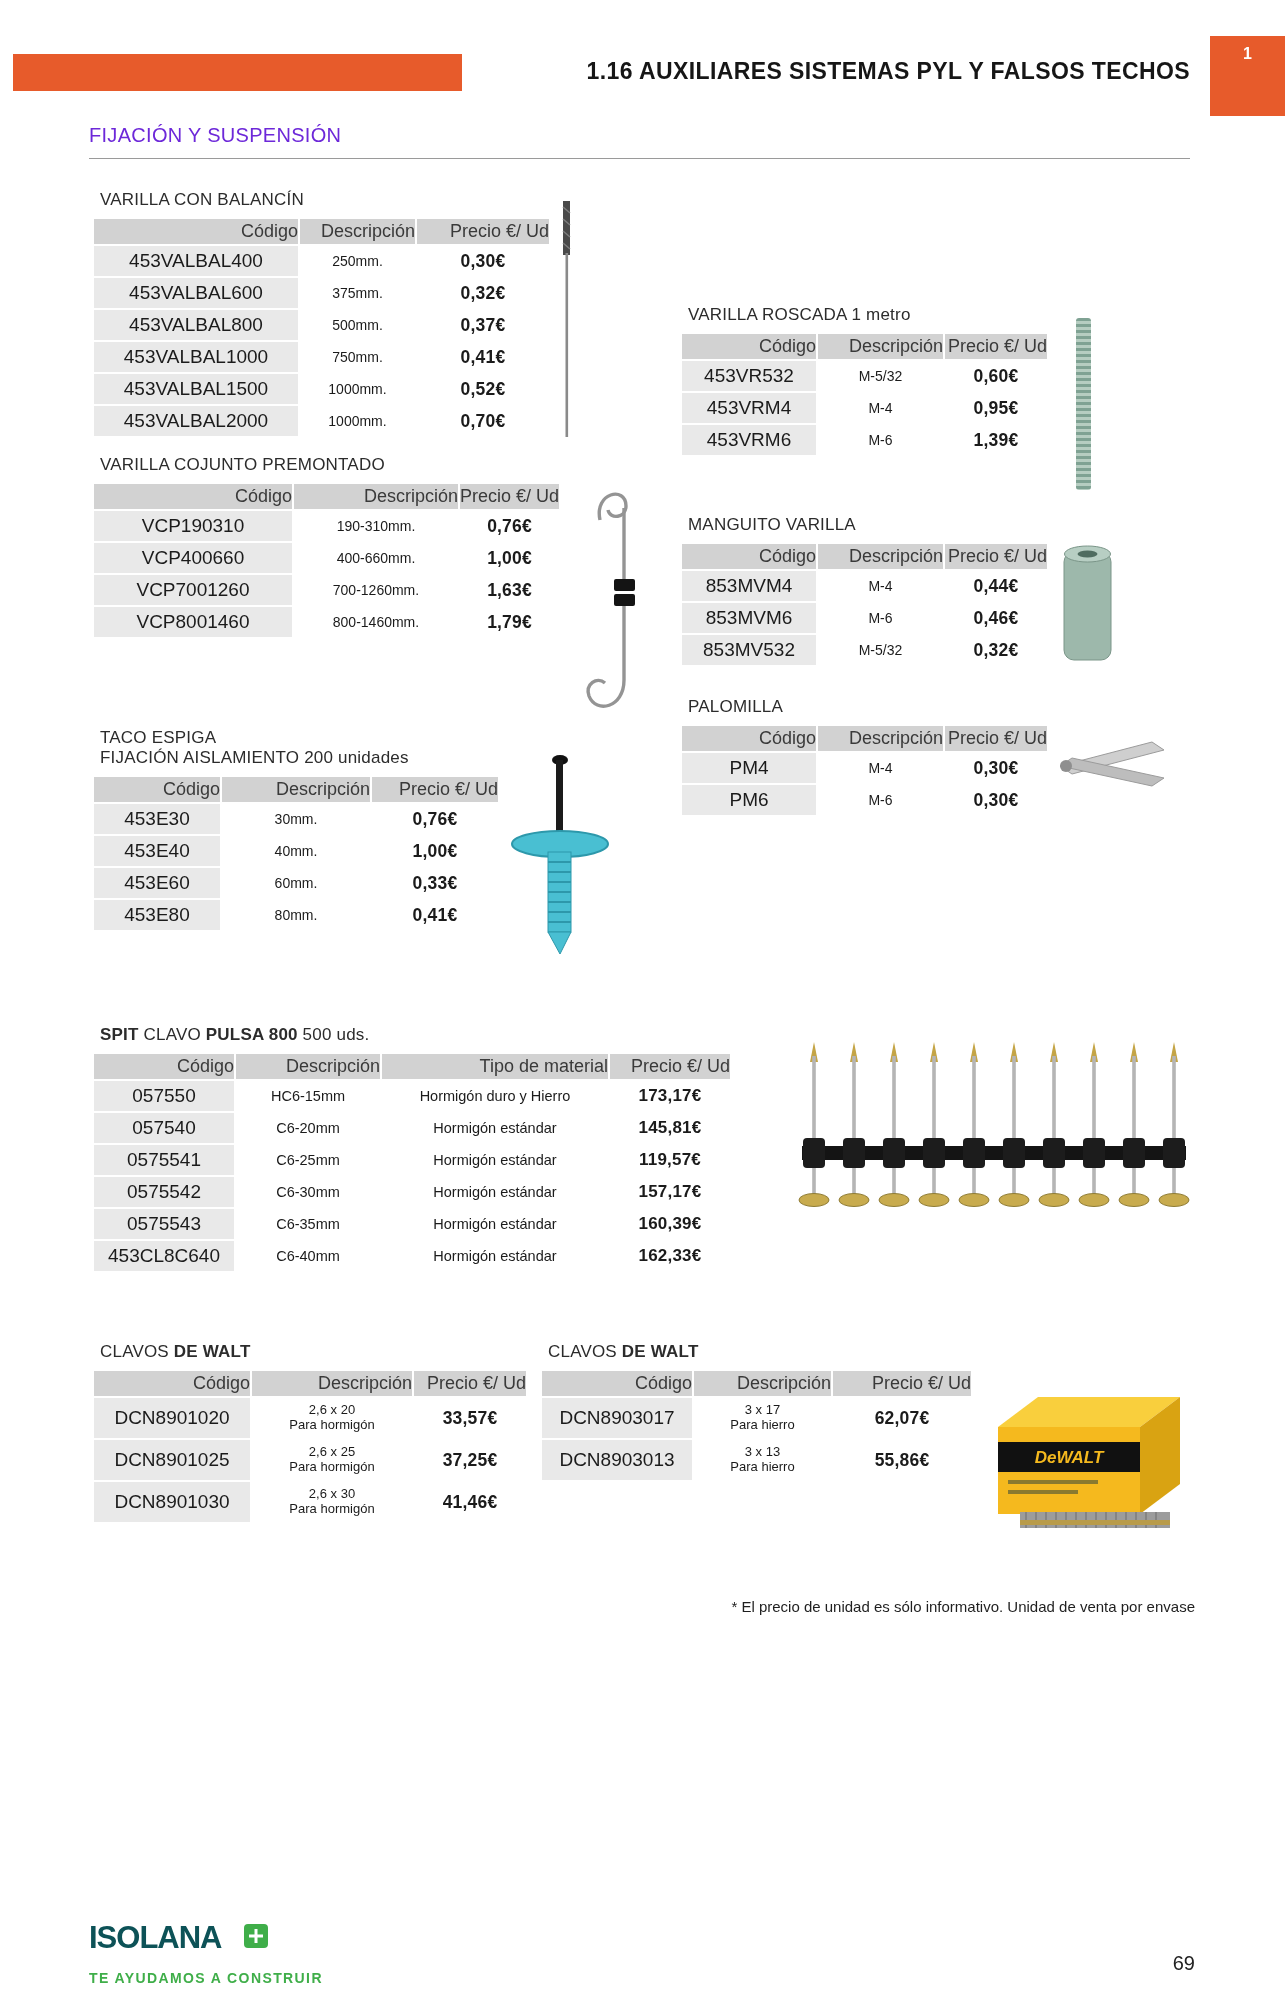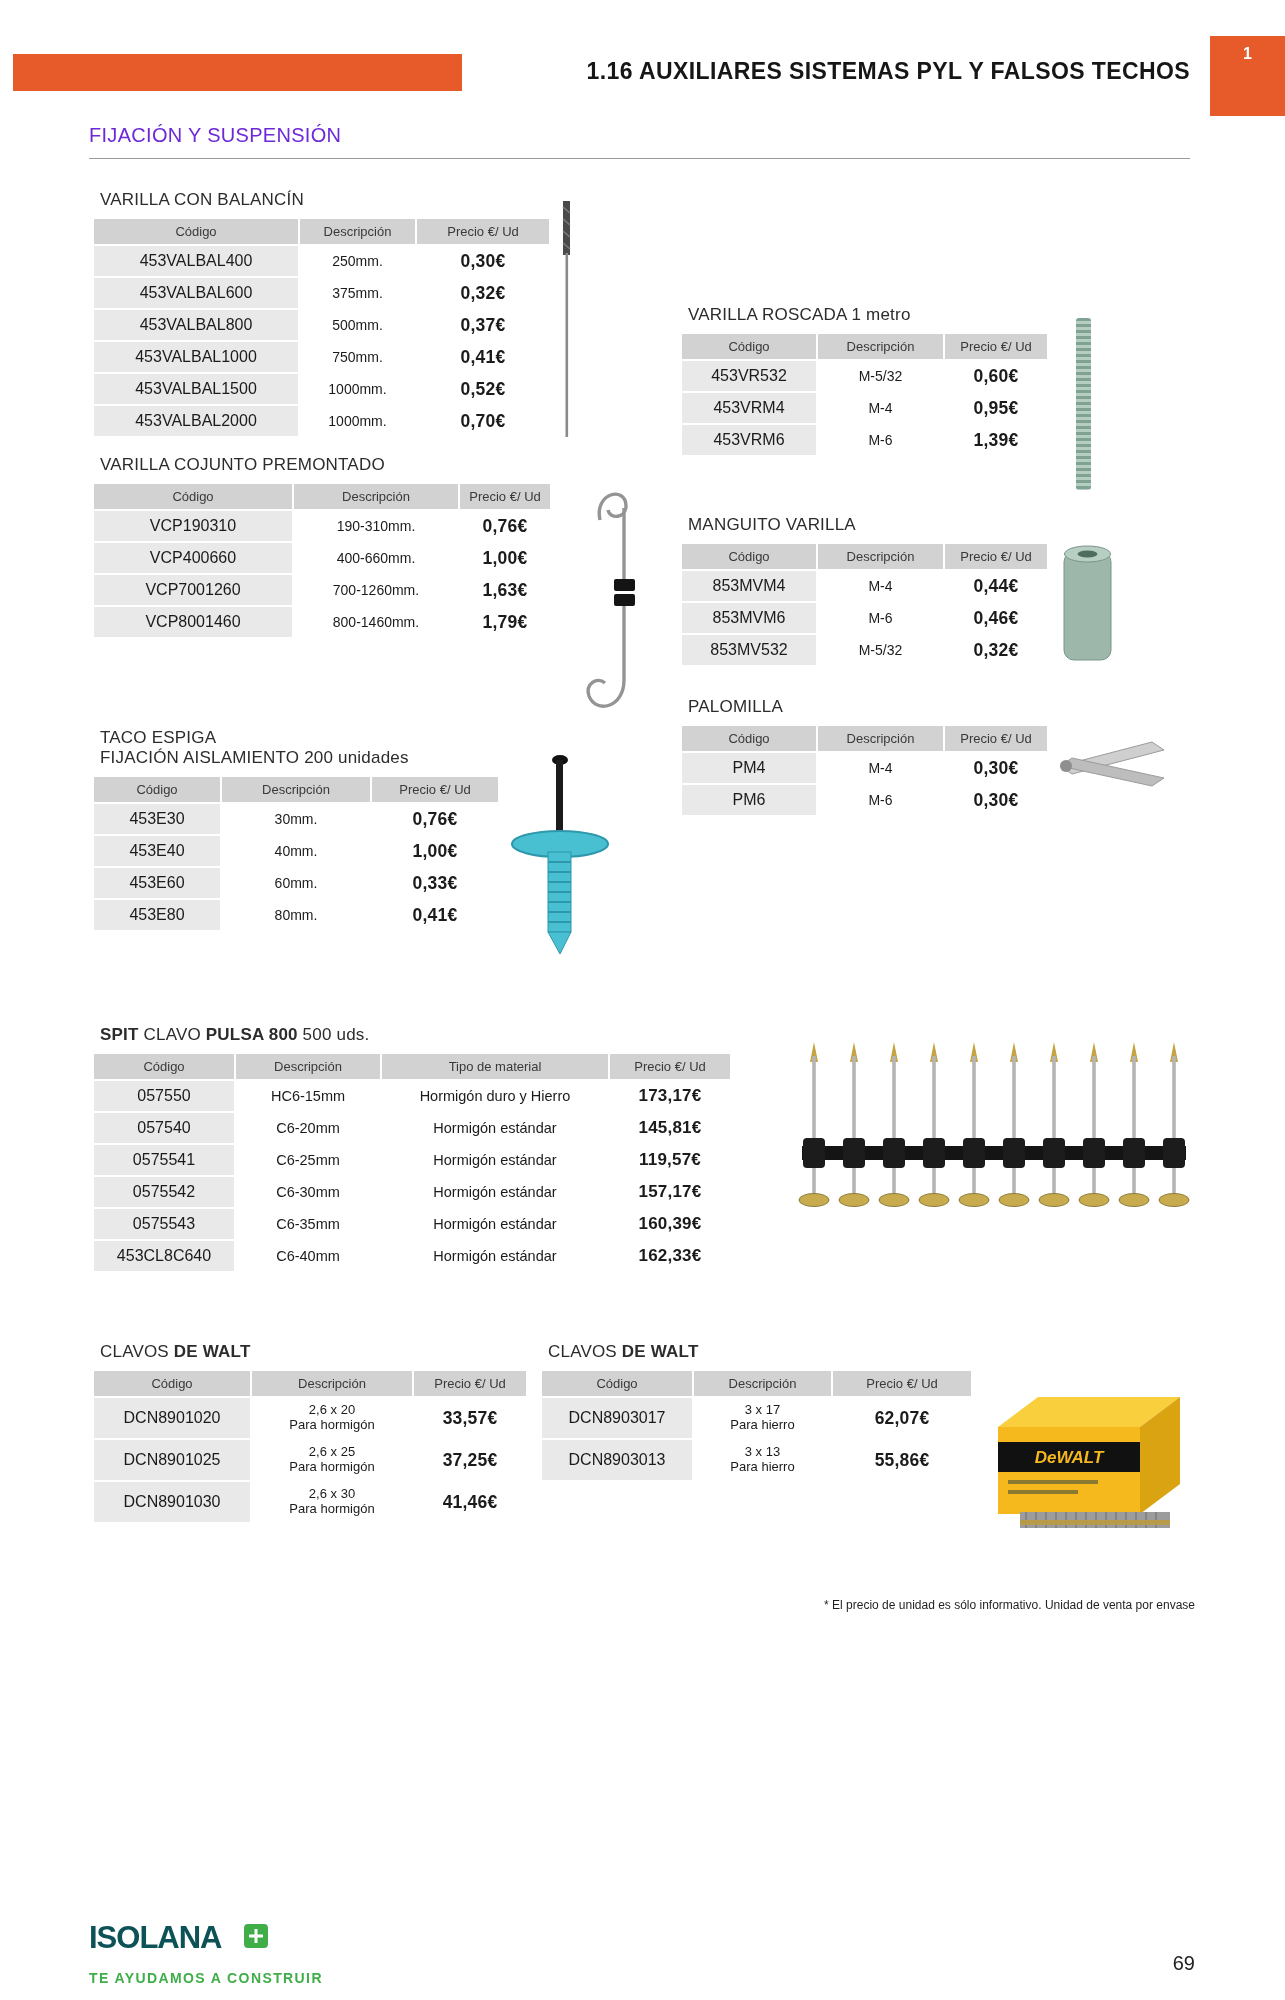--- a/index.html
+++ b/index.html
@@ -16,45 +16,45 @@
 
   .section-title { position:absolute; left:89px; top:124px; font-size:20px; color:#6d28d9; letter-spacing:.3px; }
   .section-rule { position:absolute; left:89px; top:158px; width:1101px; border-top:1px solid #9a9a9a; }
 
   
   .block { position:absolute; }
   .tbl-title { font-size:17px; color:#2c2c2c; letter-spacing:.2px; padding-left:8px; margin-bottom:7px; white-space:nowrap; }
   .tbl-title b { font-weight:700; }
 
   table.tbl { border-collapse:separate; border-spacing:2px; table-layout:fixed; }
-  .tbl th { background:#d2d2d2; font-weight:400; font-size:13px; color:#3a3a3a; height:25px;
-            text-align:center; overflow:hidden; white-space:nowrap; }
+  .tbl th { background:#d2d2d2; font-weight:400; font-size:18px; color:#3a3a3a; height:25px;
+            text-align:right; overflow:hidden; white-space:nowrap; }
   .tbl td { background:#ffffff; text-align:center; vertical-align:middle; height:30px;
             font-size:14px; color:#1b1b1b; overflow:hidden; }
-  .tbl td.c0 { background:#e9e9e9; font-size:16px; }
+  .tbl td.c0 { background:#e9e9e9; font-size:19px; }
   .tbl td:last-child { font-weight:700; font-size:17.5px; letter-spacing:.2px; }
   .tbl td div { line-height:1.15; font-size:13px; }
 
   .balancin .c0{width:204px} .balancin .c1{width:115px} .balancin .c2{width:132px}
   .premontado .c0{width:198px} .premontado .c1{width:164px} .premontado .c2{width:90px}
   .small3 .c0{width:134px} .small3 .c1{width:125px} .small3 .c2{width:102px}
   .taco .c0{width:126px} .taco .c1{width:148px} .taco .c2{width:126px}
   .spit .c0{width:140px} .spit .c1{width:144px} .spit .c2{width:226px} .spit .c3{width:120px}
   .spit td.c1, .spit td.c2 { font-size:14.5px; }
   .spit td:last-child { font-size:17px; }
   .dewalt td { height:40px; }
   .dewaltL .c0{width:156px} .dewaltL .c1{width:160px} .dewaltL .c2{width:112px}
   .dewaltR .c0{width:150px} .dewaltR .c1{width:137px} .dewaltR .c2{width:138px}
 
   .img { position:absolute; }
 
   .rod-green { width:15px; height:172px; border-radius:3px;
                background:repeating-linear-gradient(180deg,#7fa293 0 3px,#b6cdc1 3px 6px); }
 
-  .footnote { position:absolute; right:90px; top:1598px; font-size:12px; color:#1f1f1f; }
+  .footnote { position:absolute; right:90px; top:1598px; font-size:15px; color:#1f1f1f; }
 
   .footer-logo { position:absolute; left:89px; top:1920px; }
   .logo-row { display:flex; align-items:center; gap:22px; }
   .logo-text { font-size:31px; font-weight:700; color:#0d5257; letter-spacing:-1px; }
   .logo-tagline { margin-top:14px; font-size:14px; font-weight:700; color:#3fae49; letter-spacing:1.4px; }
   .page-number { position:absolute; right:90px; top:1952px; font-size:20px; color:#222; }
 </style>
 </head>
 <body>
 

